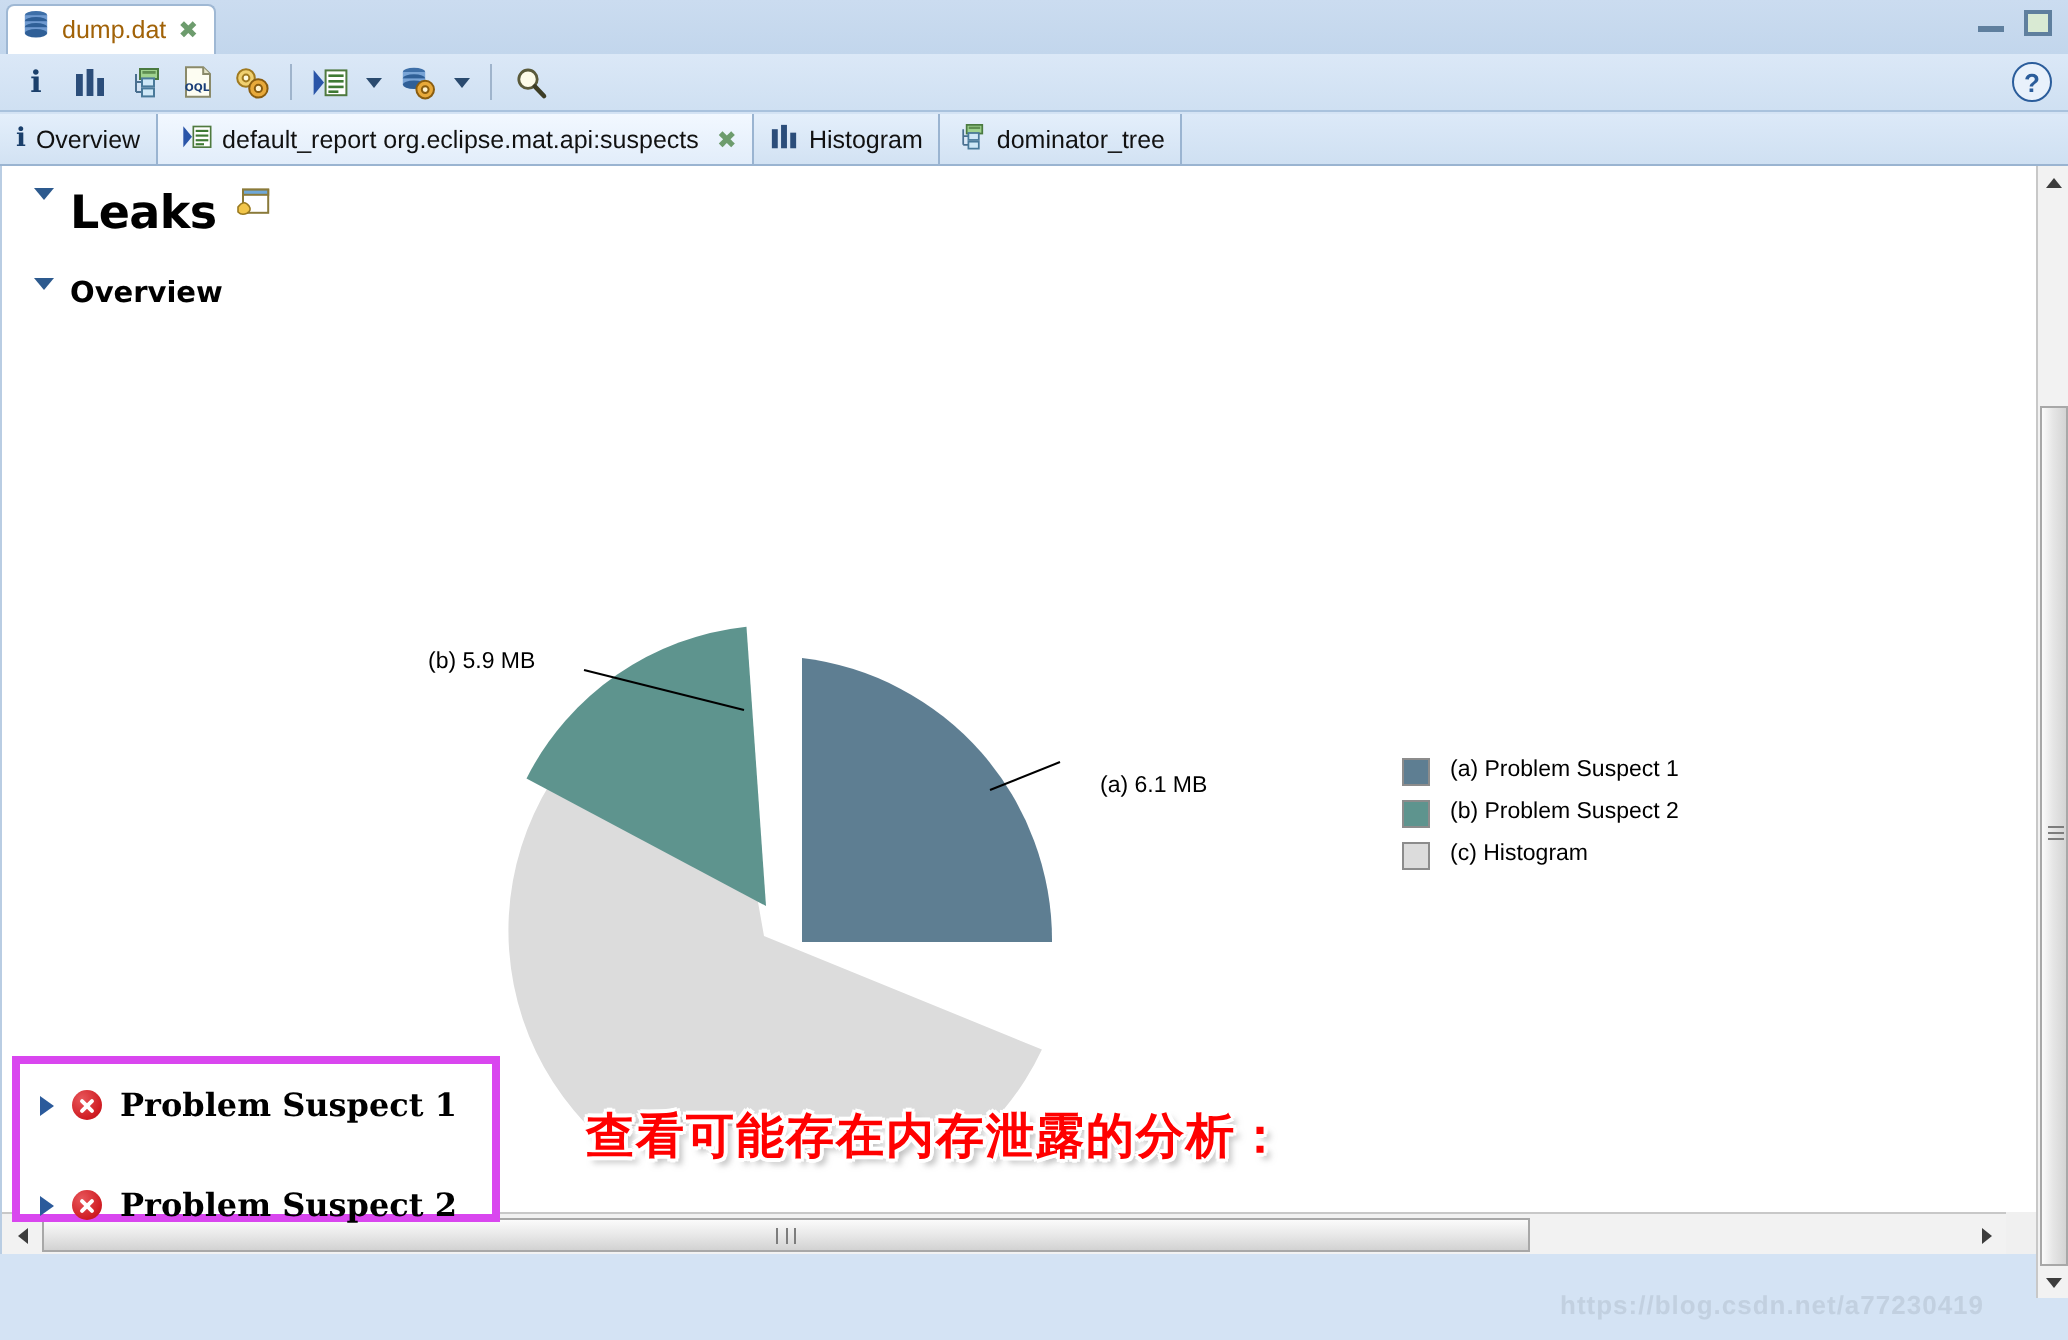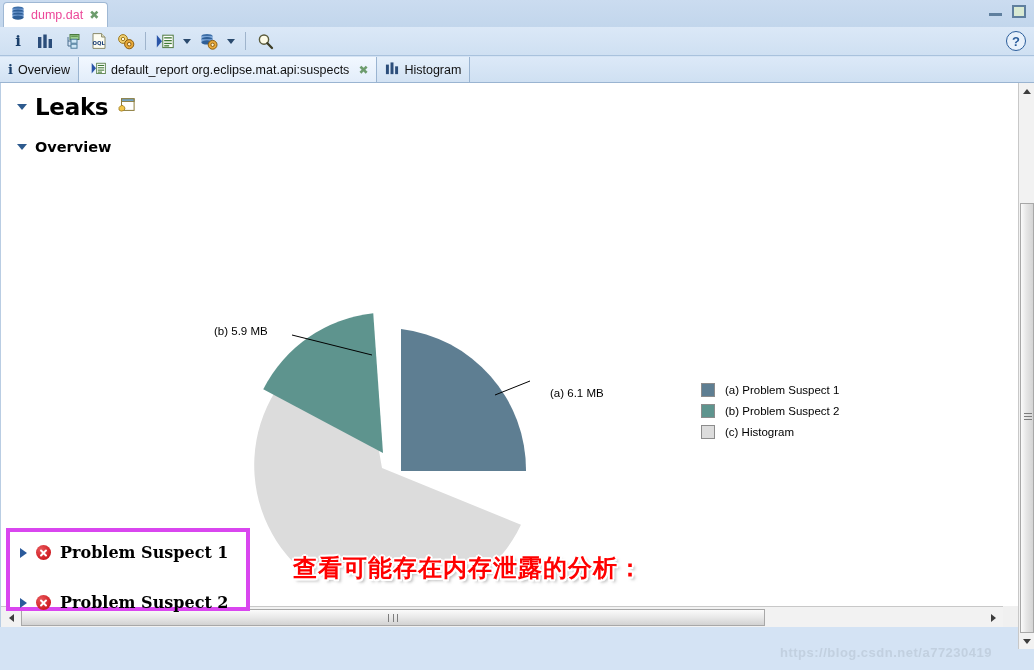--- a/index.html
+++ b/index.html
@@ -24,21 +24,21 @@
   }
   .etab {
     position: absolute; left: 3px; top: 2px; height: 25px;
     display: flex; align-items: center; gap: 6px;
     padding: 0 8px 0 7px;
     background: #ffffff;
     border: 1px solid #9fb8d4; border-bottom: none;
     border-radius: 4px 4px 0 0;
   }
   .etab .tab-title {
-    font-size: 12.5px; color: #ec4899; white-space: nowrap;
+    font-size: 12.5px; color: #a16207; white-space: nowrap;
   }
   .tabclose {
     font-size: 12px; color: #6d9c6d; line-height: 1; cursor: pointer;
     font-family: "DejaVu Sans", sans-serif;
   }
   .win-btns {
     position: absolute; right: 8px; top: 5px;
     display: flex; align-items: center; gap: 10px;
   }
   .wb-min {
@@ -98,42 +98,42 @@
   }
 
   
   .content {
     position: absolute; left: 0; top: 83px; width: 1018px; height: 544px;
     background: #ffffff;
     border-left: 1px solid #b9cde3;
     overflow: hidden;
   }
   .sect-head {
-    display: flex; align-items: center; gap: 8px;
+    display: flex; align-items: flex-start; gap: 8px;
     padding-left: 16px;
   }
   .twisty {
     width: 0; height: 0;
     border-left: 5px solid transparent; border-right: 5px solid transparent;
     border-top: 6px solid #2d5a8e;
     cursor: pointer;
   }
   .h-leaks {
     font-size: 23px; font-weight: bold; color: #000;
     font-family: "DejaVu Sans", sans-serif; letter-spacing: -0.3px;
   }
   .h-overview {
     font-size: 14.5px; font-weight: bold; color: #000;
     font-family: "DejaVu Sans", sans-serif;
   }
 
   
   .chartwrap { position: absolute; left: 0; top: 60px; width: 1018px; height: 460px; padding-left: 16px; }
   .leglist { position: absolute; left: 700px; top: 236px; }
-  .legrow { display: flex; align-items: center; gap: 10px; height: 21px; }
+  .legrow { display: flex; gap: 10px; height: 21px; }
   .legsw { width: 14px; height: 14px; border: 1px solid #8c8c8c; }
   .legtxt { font-size: 11.5px; color: #000; white-space: nowrap; }
   .pielabel {
     position: absolute; font-size: 11.5px; color: #000; white-space: nowrap;
   }
 
   
   .redbox {
     position: absolute; left: 6px; top: 528px; width: 244px; height: 83px;
     border: 4px solid #d946ef; background: #ffffff;
@@ -380,20 +380,32 @@
       <span>
         <svg width="14" height="13" viewBox="0 0 16 15">
           <rect x="1" y="3" width="3.4" height="11" fill="#2b4d7a"></rect>
           <rect x="6.3" y="0.5" width="3.4" height="13.5" fill="#2b4d7a"></rect>
           <rect x="11.6" y="5" width="3.4" height="9" fill="#2b4d7a"></rect>
         </svg>
       </span>
       <span>Histogram</span>
     </div>
 
+    <div class="itab">
+      <span>
+        <svg width="15" height="13" viewBox="0 0 17 15">
+          <rect x="6" y="0.5" width="9" height="5" fill="#9fd28f" stroke="#4a7a40"></rect>
+          <rect x="7.2" y="1.5" width="6.6" height="1.4" fill="#5f8f52"></rect>
+          <path d="M4 3 L4 12 M4 7 L7 7 M4 12 L7 12" stroke="#4a6f8f" fill="none" stroke-width="1"></path>
+          <rect x="7" y="5.2" width="6" height="4" fill="#cfe8f7" stroke="#4a7a9a"></rect>
+          <rect x="7" y="10.2" width="6" height="4" fill="#cfe8f7" stroke="#4a7a9a"></rect>
+        </svg>
+      </span>
+      <span>dominator_tree</span>
+    </div>
   </div>
 
   <div class="content">
 
     <div class="sect-head" style="margin-top:11px;">
       <span class="twisty"></span>
       <span class="h-leaks">Leaks</span>
       <span style="margin-left:2px;">
         <svg width="17" height="15" viewBox="0 0 17 15">
           <rect x="3.5" y="0.8" width="12.6" height="11.6" fill="#ffffff" stroke="#8a7a3a"></rect>

